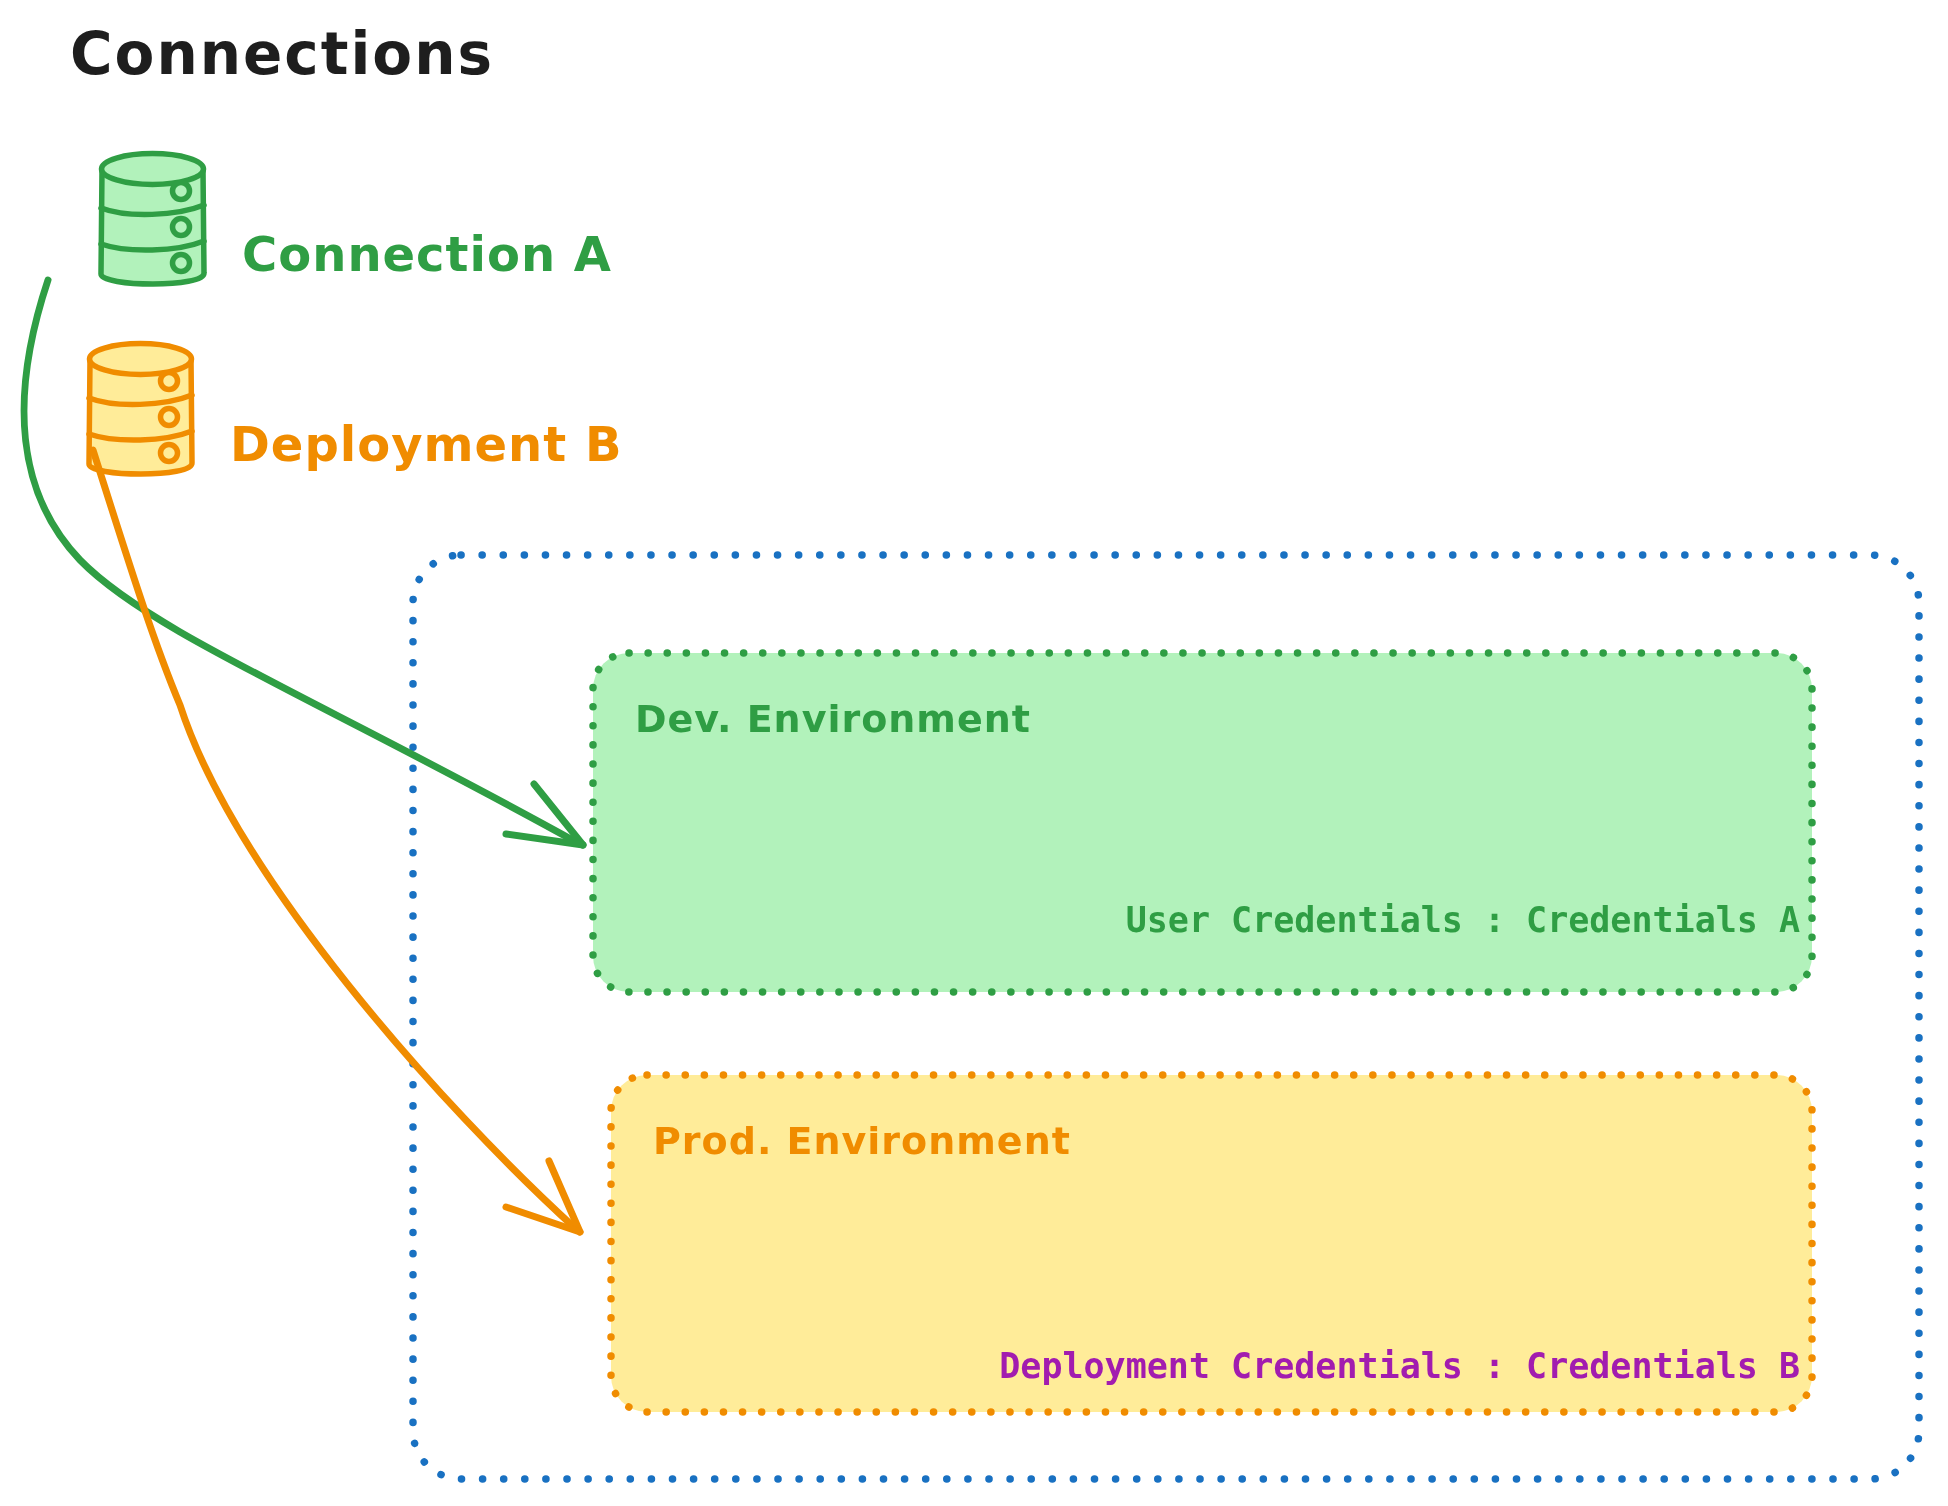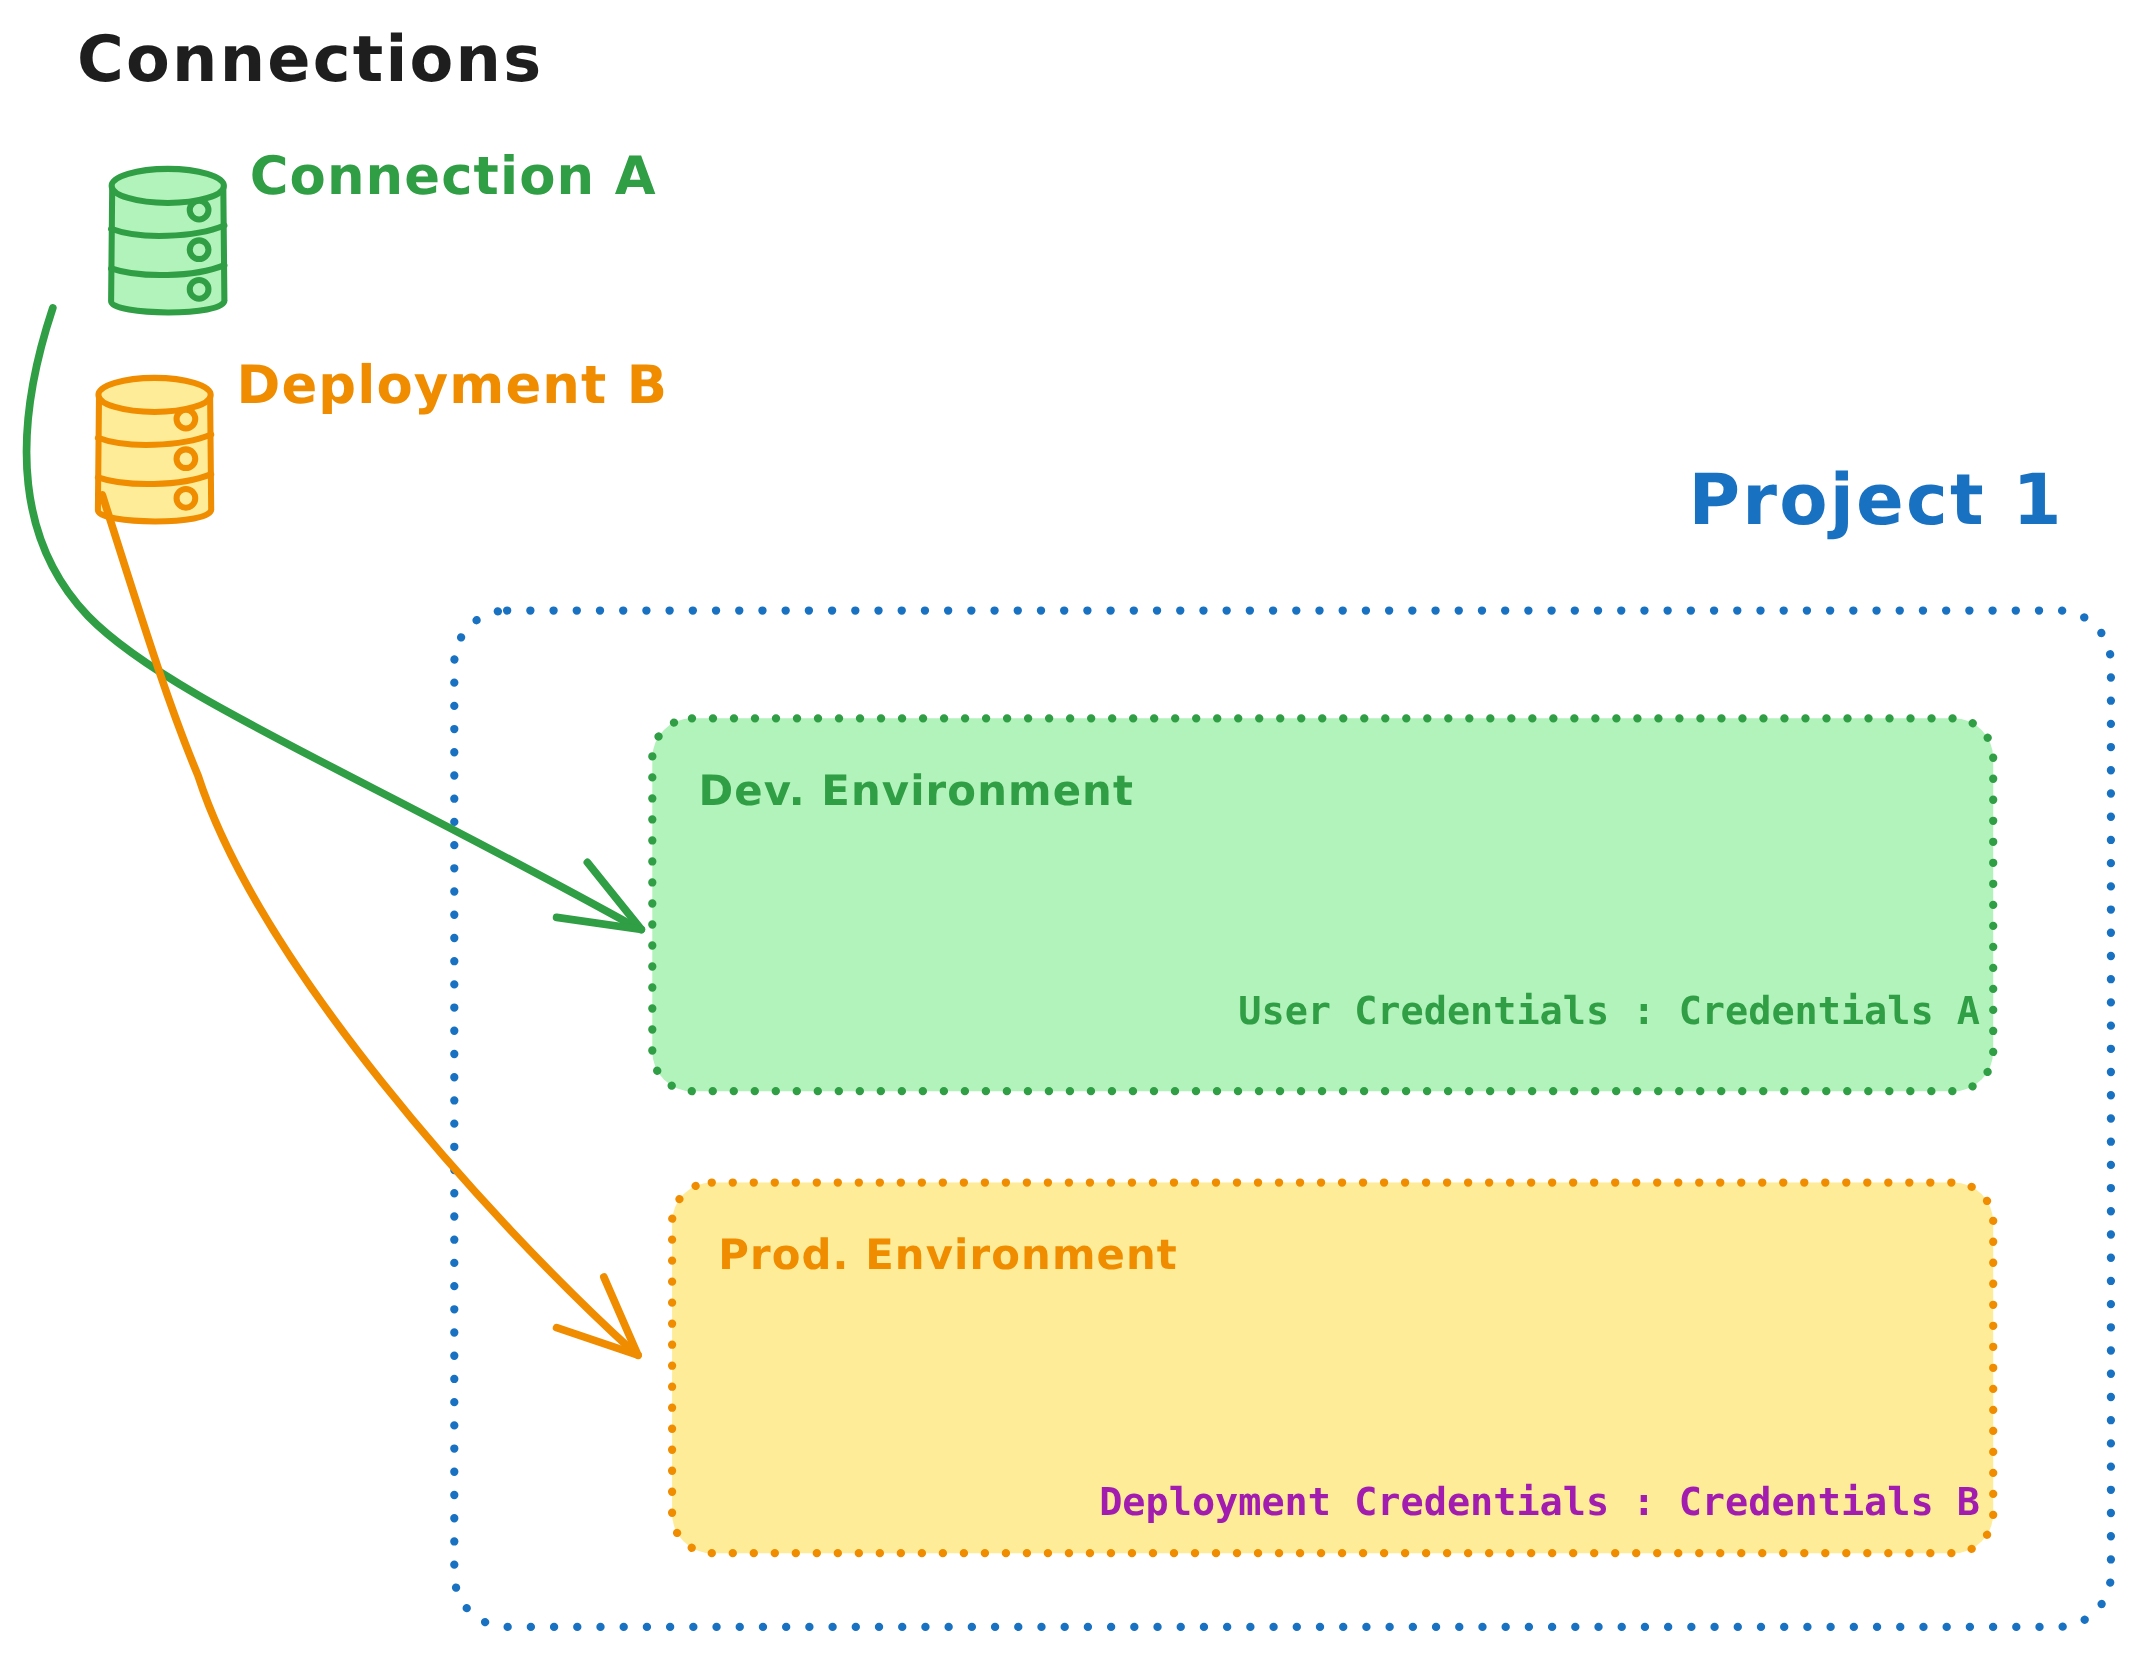--- a/index.html
+++ b/index.html
@@ -15,22 +15,22 @@
     position: absolute;
     left: 70px; top: 20px;
     font-size: 58px;
     font-weight: 700;
     letter-spacing: 2px;
     color: #1e1e1e;
   }
   .connection-row {
     position: absolute;
     display: flex;
-    align-items: flex-start;
-    gap: 13px;
+    align-items: flex-end;
+    gap: 28px;
   }
   .connection-row.row-a { left: 92px; top: 146px; }
   .connection-row.row-b { left: 80px; top: 336px; }
   .db-icon { width: 122px; height: 150px; flex: 0 0 auto; }
   .connection-label {
     font-size: 48px;
     font-weight: 700;
     letter-spacing: 1px;
     white-space: nowrap;
     transform: translateY(-14px);
@@ -124,21 +124,20 @@
         <path d="M9 62 C35 72 85 70 112 59"></path>
         <path d="M9 98 C35 107 85 106 112 95"></path>
         <circle cx="89" cy="45" r="8.5"></circle>
         <circle cx="89" cy="81" r="8.5"></circle>
         <circle cx="89" cy="117" r="8.5"></circle>
       </g>
     </svg>
     <span class="connection-label label-b">Deployment B</span>
   </div>
 
-  <div class="project-label">Project 1</div>
 
   <div class="project-box"></div>
 
   <div class="env-box dev">
     <div class="env-title">Dev. Environment</div>
     <div class="env-credentials">User Credentials : Credentials A</div>
   </div>
 
   <div class="env-box prod">
     <div class="env-title">Prod. Environment</div>

